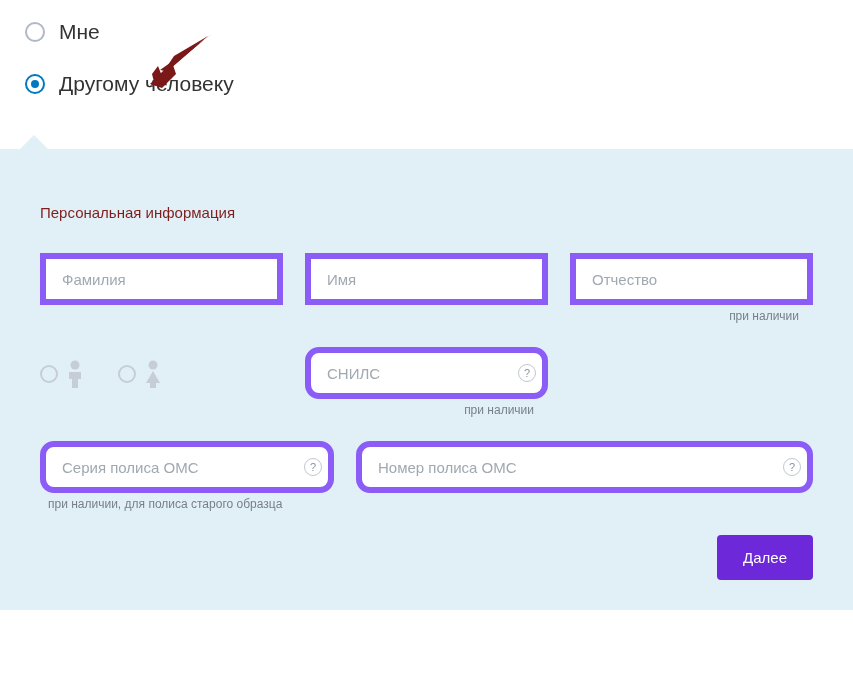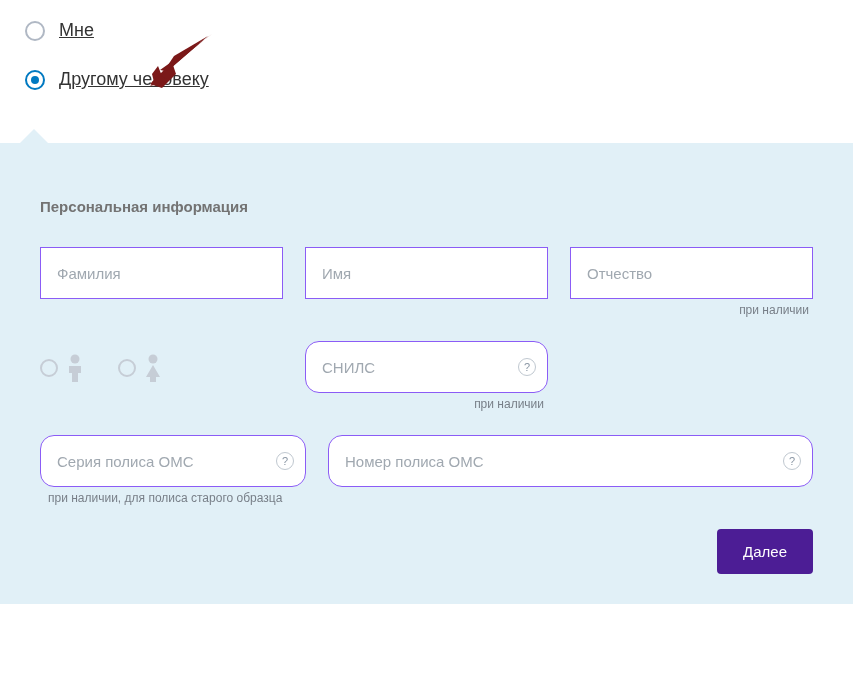--- a/index.html
+++ b/index.html
@@ -4,85 +4,85 @@
   <style>
     * { box-sizing: border-box; margin: 0; padding: 0; }
     body { font-family: Arial, sans-serif; background: #fff; width: 853px; }
     
     .top-section { padding: 20px 25px 10px; background: #fff; position: relative; }
     .radio-option { display: flex; align-items: center; margin-bottom: 28px; cursor: pointer; }
     .radio-option:last-child { margin-bottom: 0; }
     .radio-circle { width: 20px; height: 20px; border: 2px solid #b0b8c4; border-radius: 50%; margin-right: 14px; display: flex; align-items: center; justify-content: center; }
     .radio-circle.selected { border-color: #0079c1; }
     .radio-circle.selected::after { content: ''; width: 8px; height: 8px; background: #0079c1; border-radius: 50%; }
-    .radio-label { font-size: 18px; color: #333; text-decoration: underline; }
+    .radio-label { font-size: 21px; color: #333; }
     
     .arrow { position: absolute; top: 32px; left: 148px; }
     
     .form-section { background: #e1f0f7; padding: 55px 40px 30px; position: relative; margin-top: 15px; }
     .form-section::before {
       content: '';
       position: absolute;
       top: -14px;
       left: 20px;
       width: 0; height: 0;
       border-left: 14px solid transparent;
       border-right: 14px solid transparent;
       border-bottom: 14px solid #e1f0f7;
     }
     
-    .section-title { font-size: 15px; font-weight: bold; color: #737373; margin-bottom: 32px; }
+    .section-title { font-size: 15px; font-weight: normal; color: #7f1d1d; margin-bottom: 32px; }
     
     .row { display: flex; gap: 22px; margin-bottom: 42px; align-items: flex-start; }
     .field-wrap { position: relative; }
     
     input[type="text"] {
       width: 100%;
       height: 52px;
-      border: 1px solid #8b5cf6;
+      border: 6px solid #8b5cf6;
       background: #fff;
       padding: 15px 16px;
       font-size: 15px;
       color: #333;
       outline: none;
     }
     input::placeholder { color: #a0a8b0; }
     
     .third { width: 243px; }
     .with-icon input { padding-right: 44px; }
     .with-help input { padding-right: 44px; border-radius: 14px; }
     
     .input-icon { position: absolute; right: 12px; top: 50%; transform: translateY(-50%); color: #b8c2cc; }
     .help-icon { 
       position: absolute; right: 12px; top: 50%; transform: translateY(-50%);
       width: 18px; height: 18px; border: 1px solid #c0c8d0; border-radius: 50%;
       display: flex; align-items: center; justify-content: center;
       font-size: 11px; color: #8a96a4; cursor: pointer; background: #fff;
     }
     
-    .hint { position: absolute; right: 4px; top: 56px; font-size: 12px; color: #787f88; white-space: nowrap; }
+    .hint { position: absolute; right: 14px; top: 56px; font-size: 12px; color: #787f88; white-space: nowrap; }
     .hint-left { left: 8px; right: auto; }
     
     .gender-group { display: flex; align-items: center; gap: 10px; padding-top: 12px; }
     .gender-option { display: flex; align-items: center; gap: 6px; margin-right: 22px; }
     .gender-radio { width: 18px; height: 18px; border: 2px solid #c6cdd6; border-radius: 50%; cursor: pointer; }
     
     .btn-row { display: flex; justify-content: flex-end; margin-top: 20px; }
     .btn-primary {
-      background: #4c1d95;
+      background: #6d28d9;
       color: #fff;
       border: none;
       padding: 14px 26px;
       font-size: 15px;
       border-radius: 4px;
       cursor: pointer;
     }
     
     .row2 .third:nth-child(2) { display: flex; }
-    .row3 .field-wrap:first-child { width: 266px; }
+    .row3 .field-wrap:first-child { width: 294px; }
     .row3 .field-wrap:last-child { flex: 1; }
   </style>
 </head>
 <body>
 
 <div class="top-section">
   <div class="radio-option">
     <div class="radio-circle"></div>
     <span class="radio-label">Мне</span>
   </div>

